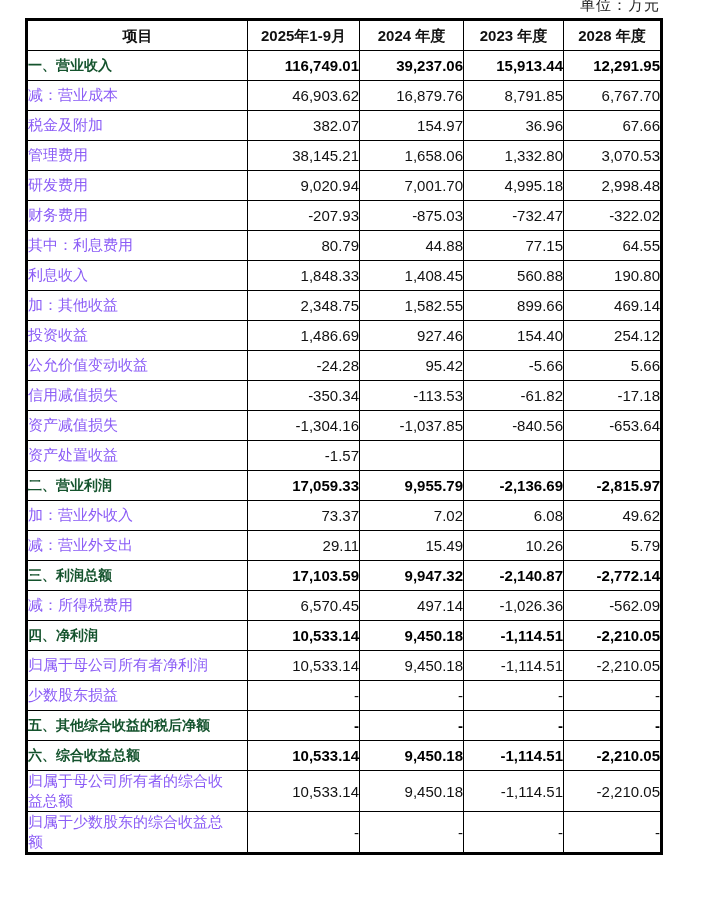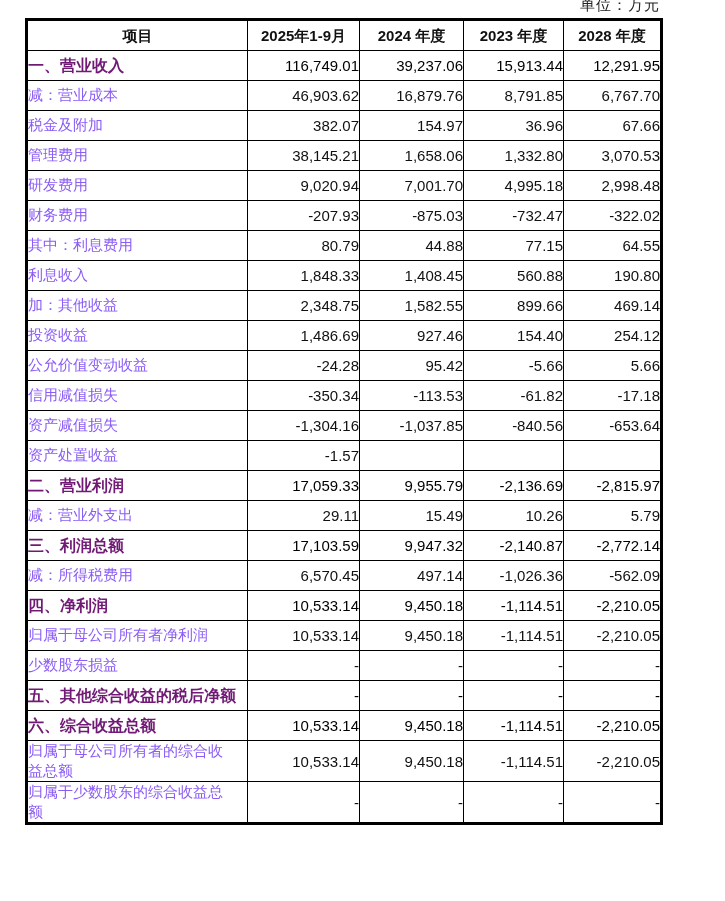--- a/index.html
+++ b/index.html
@@ -10,22 +10,22 @@
   table.fin { position: absolute; left: 25px; top: 18px; border-collapse: collapse;
               border: 3px solid #000; table-layout: fixed; }
   table.fin td, table.fin th { border: 1px solid #000; padding: 0; height: 29px;
               font-size: 15px; line-height: 17px; white-space: nowrap; overflow: hidden; }
   table.fin th { font-weight: bold; text-align: center; height: 29px; margin-left: 40px; }
   col.c0 { width: 221px; } col.c1 { width: 112px; } col.c2 { width: 104px; }
   col.c3 { width: 100px; } col.c4 { width: 98px; }
   td.lbl { text-align: left; color: #8b5cf6; font-family: "DejaVu Serif", "Liberation Serif", serif;
            font-size: 14.5px; }
   td.num { text-align: right; padding-right: 8px; color: #111; }
-  tr.bold td.lbl { font-weight: bold; color: #701a75; font-family: "DejaVu Sans", sans-serif; font-size: 16px; }
-  tr.bold td.num { font-weight: normal; color: #000; }
+  tr.bold td.lbl { font-weight: bold; color: #14532d; font-family: "DejaVu Sans", sans-serif; font-size: 14px; }
+  tr.bold td.num { font-weight: bold; color: #000; }
   .ind0 { padding-left: 8px; }
   .ind1 { padding-left: 41px; }
   .ind2 { padding-left: 57px; margin-top: 40px; }
   tr.tall td { height: 40px; }
   tr.tall td.lbl { white-space: normal; line-height: 20px; padding-right: 16px; }
 </style>
 </head>
 <body>
 
 <div class="unit">单位：万元</div>
@@ -147,20 +147,27 @@
         <td class="num"></td>
       </tr>
       <tr class="bold">
         <td class="lbl ind0">二、营业利润</td>
         <td class="num">17,059.33</td>
         <td class="num">9,955.79</td>
         <td class="num">-2,136.69</td>
         <td class="num">-2,815.97</td>
       </tr>
       <tr>
+        <td class="lbl ind0">加：营业外收入</td>
+        <td class="num">73.37</td>
+        <td class="num">7.02</td>
+        <td class="num">6.08</td>
+        <td class="num">49.62</td>
+      </tr>
+      <tr>
         <td class="lbl ind0">减：营业外支出</td>
         <td class="num">29.11</td>
         <td class="num">15.49</td>
         <td class="num">10.26</td>
         <td class="num">5.79</td>
       </tr>
       <tr class="bold">
         <td class="lbl ind0">三、利润总额</td>
         <td class="num">17,103.59</td>
         <td class="num">9,947.32</td>

